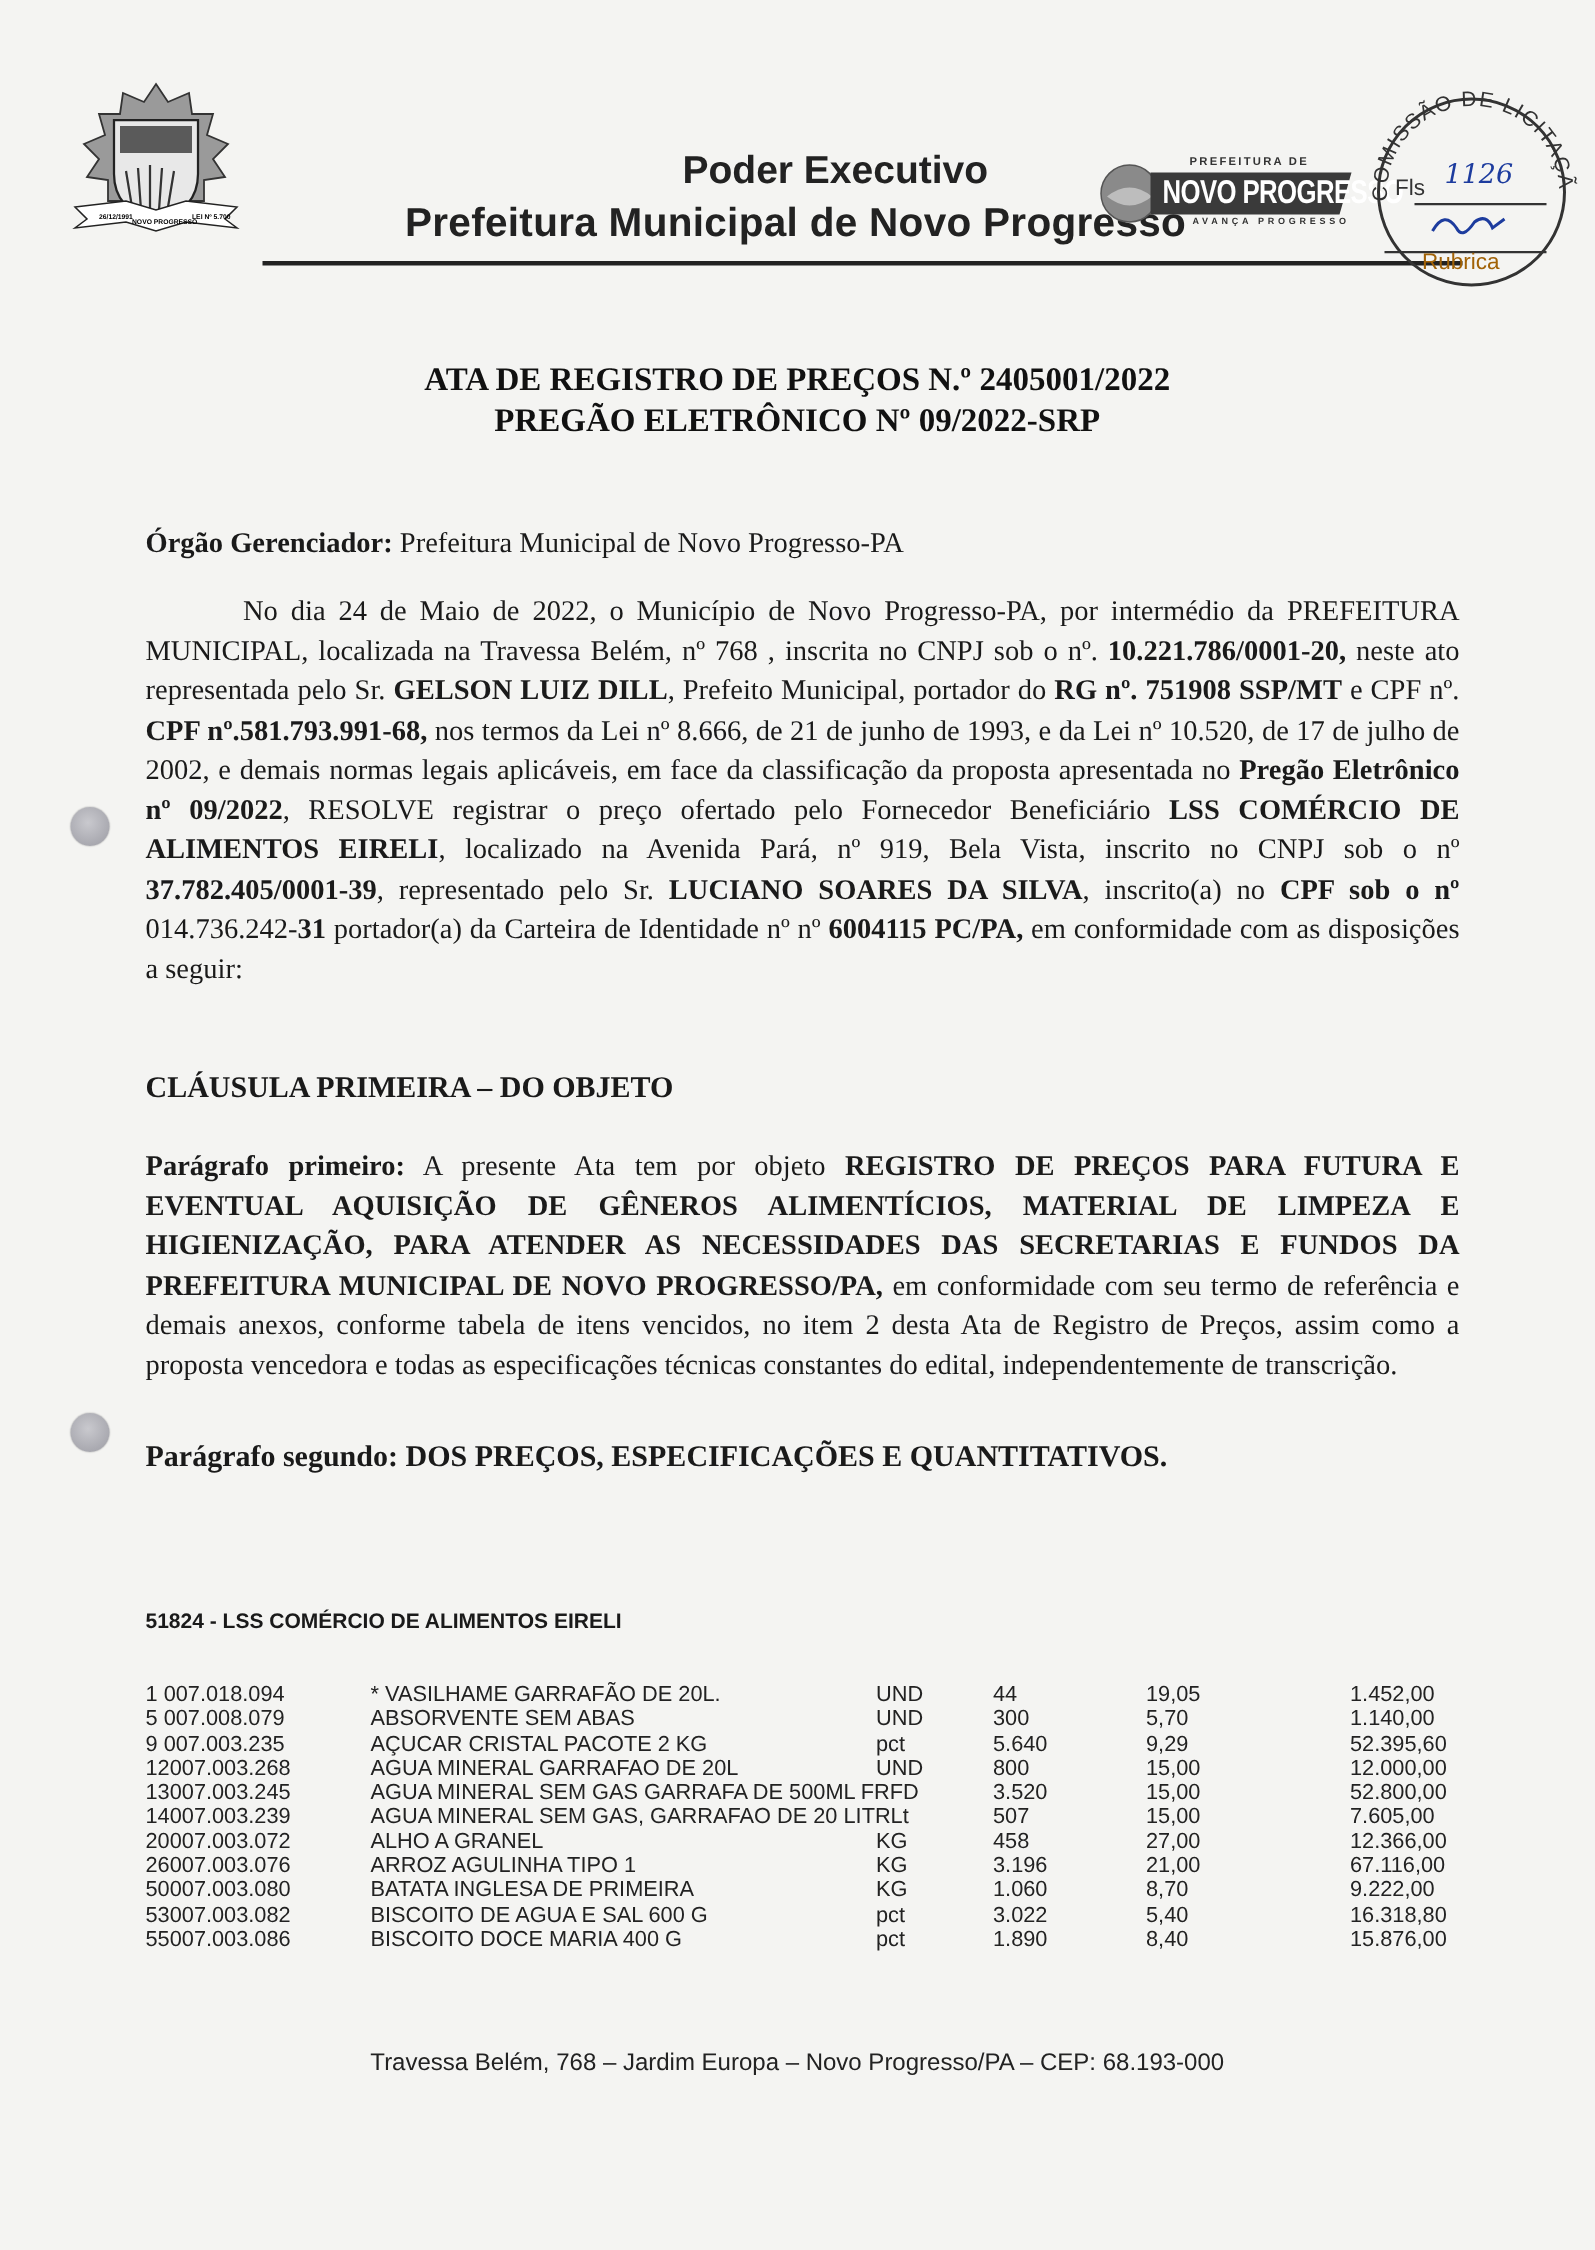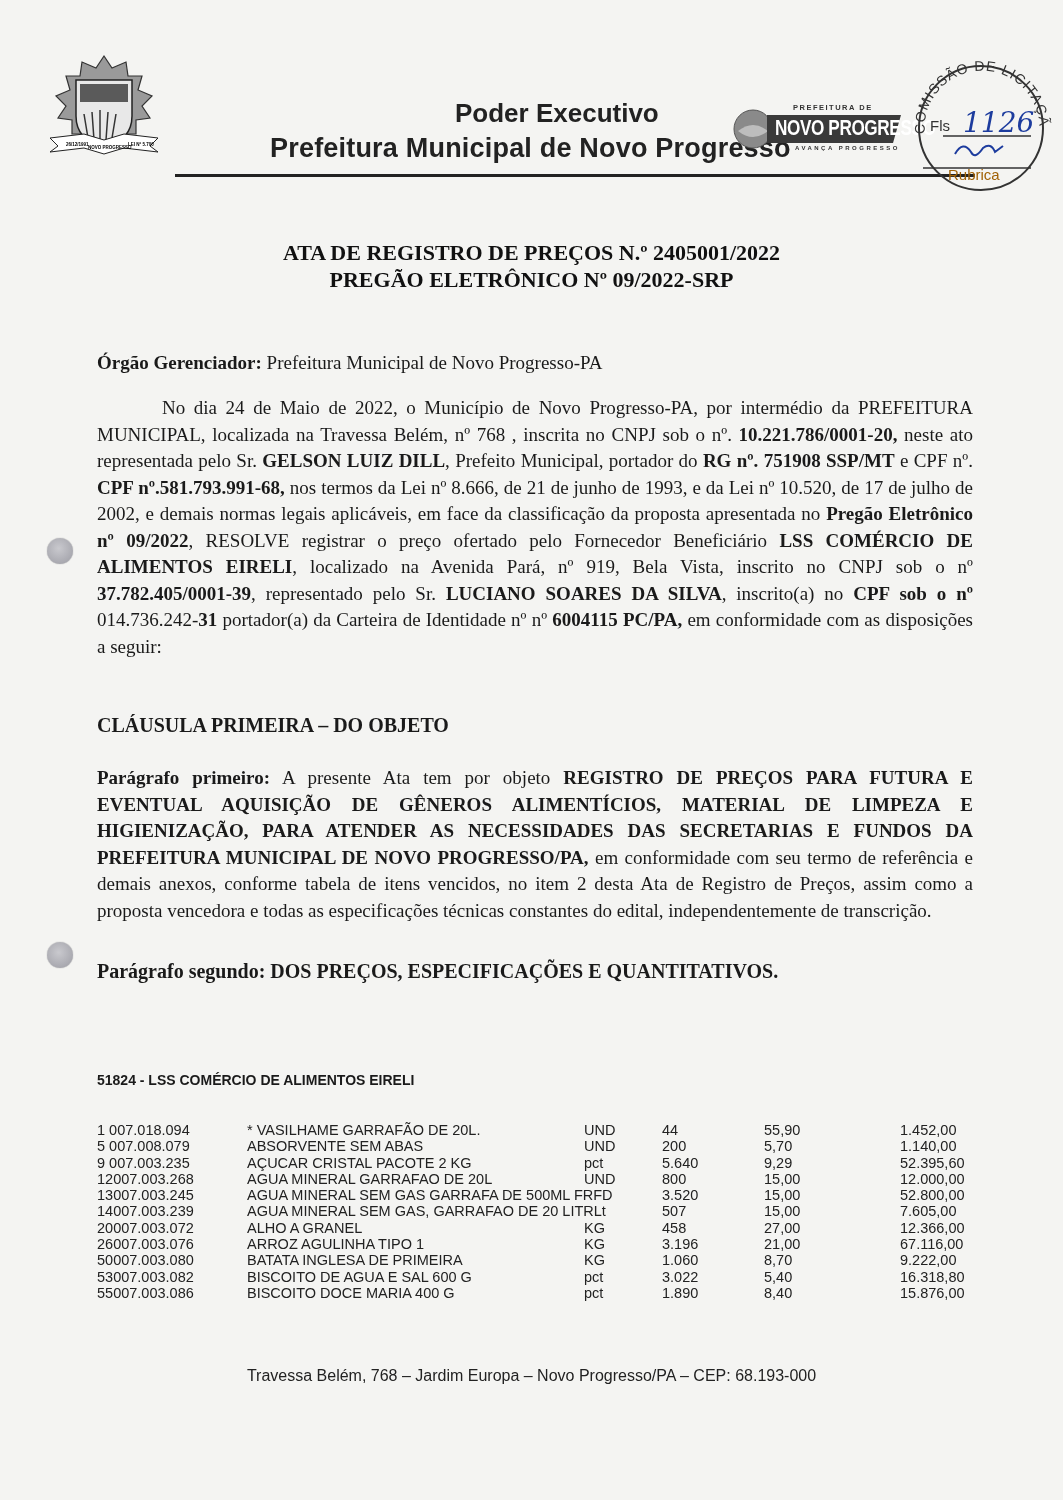--- a/index.html
+++ b/index.html
@@ -102,21 +102,21 @@
     </defs>
     <circle cx="78" cy="76" r="62" fill="none" stroke="#333" stroke-width="2"></circle>
     <text font-family="Liberation Sans, sans-serif" font-size="14" fill="#333" letter-spacing="1">
       <textPath href="#arc">COMISSÃO DE LICITAÇÃO</textPath>
     </text>
     <line x1="40" y1="84" x2="128" y2="84" stroke="#333" stroke-width="1.5"></line>
     <line x1="20" y1="116" x2="128" y2="116" stroke="#333" stroke-width="1.5"></line>
     <path d="M52,102 Q60,88 68,100 Q72,108 80,96 Q88,90 92,100 L100,94" fill="none" stroke="#1d3c9e" stroke-width="2"></path>
   </svg>
   <div class="abs sans" style="left:27px; top:65px; font-size:15px; font-weight:normal; color:#333;">Fls</div>
-  <div class="abs" style="left:60px; top:54px; font-size:28px; font-style:italic; color:#1d3c9e; font-family:'DejaVu Serif', serif;">1126</div>
+  <div class="abs" style="left:60px; top:54px; font-size:18px; font-style:italic; color:#1d3c9e; font-family:'DejaVu Serif', serif;">1126</div>
   <div class="abs sans" style="left:45px; top:114px; font-size:15px; color:#a16207;">Rubrica</div>
 </div>
 
 <div class="abs title title1">ATA DE REGISTRO DE PREÇOS N.º 2405001/2022</div>
 <div class="abs title title2">PREGÃO ELETRÔNICO Nº 09/2022-SRP</div>
 
 <div class="abs body-text p-orgao">
   <b>Órgão Gerenciador:</b><span> Prefeitura Municipal de Novo Progresso-PA</span>
 </div>
 
@@ -136,28 +136,28 @@
 
 <div class="abs sans supplier">51824 - LSS COMÉRCIO DE ALIMENTOS EIRELI</div>
 
 <div class="abs sans tbl">
 
   <div class="row">
     <span class="c c-code-full">1  007.018.094</span>
       <span class="c c-desc">* VASILHAME GARRAFÃO DE 20L.</span>
       <span class="c c-un">UND</span>
       <span class="c c-qt">44</span>
-      <span class="c c-vu">55,90</span>
+      <span class="c c-vu">19,05</span>
       <span class="c c-vt">1.452,00</span>
   </div>
   <div class="row">
     <span class="c c-code-full">5  007.008.079</span>
       <span class="c c-desc">ABSORVENTE SEM ABAS</span>
       <span class="c c-un">UND</span>
-      <span class="c c-qt">200</span>
+      <span class="c c-qt">300</span>
       <span class="c c-vu">5,70</span>
       <span class="c c-vt">1.140,00</span>
   </div>
   <div class="row">
     <span class="c c-code-full">9  007.003.235</span>
       <span class="c c-desc">AÇUCAR CRISTAL PACOTE 2 KG</span>
       <span class="c c-un">pct</span>
       <span class="c c-qt">5.640</span>
       <span class="c c-vu">9,29</span>
       <span class="c c-vt">52.395,60</span>

